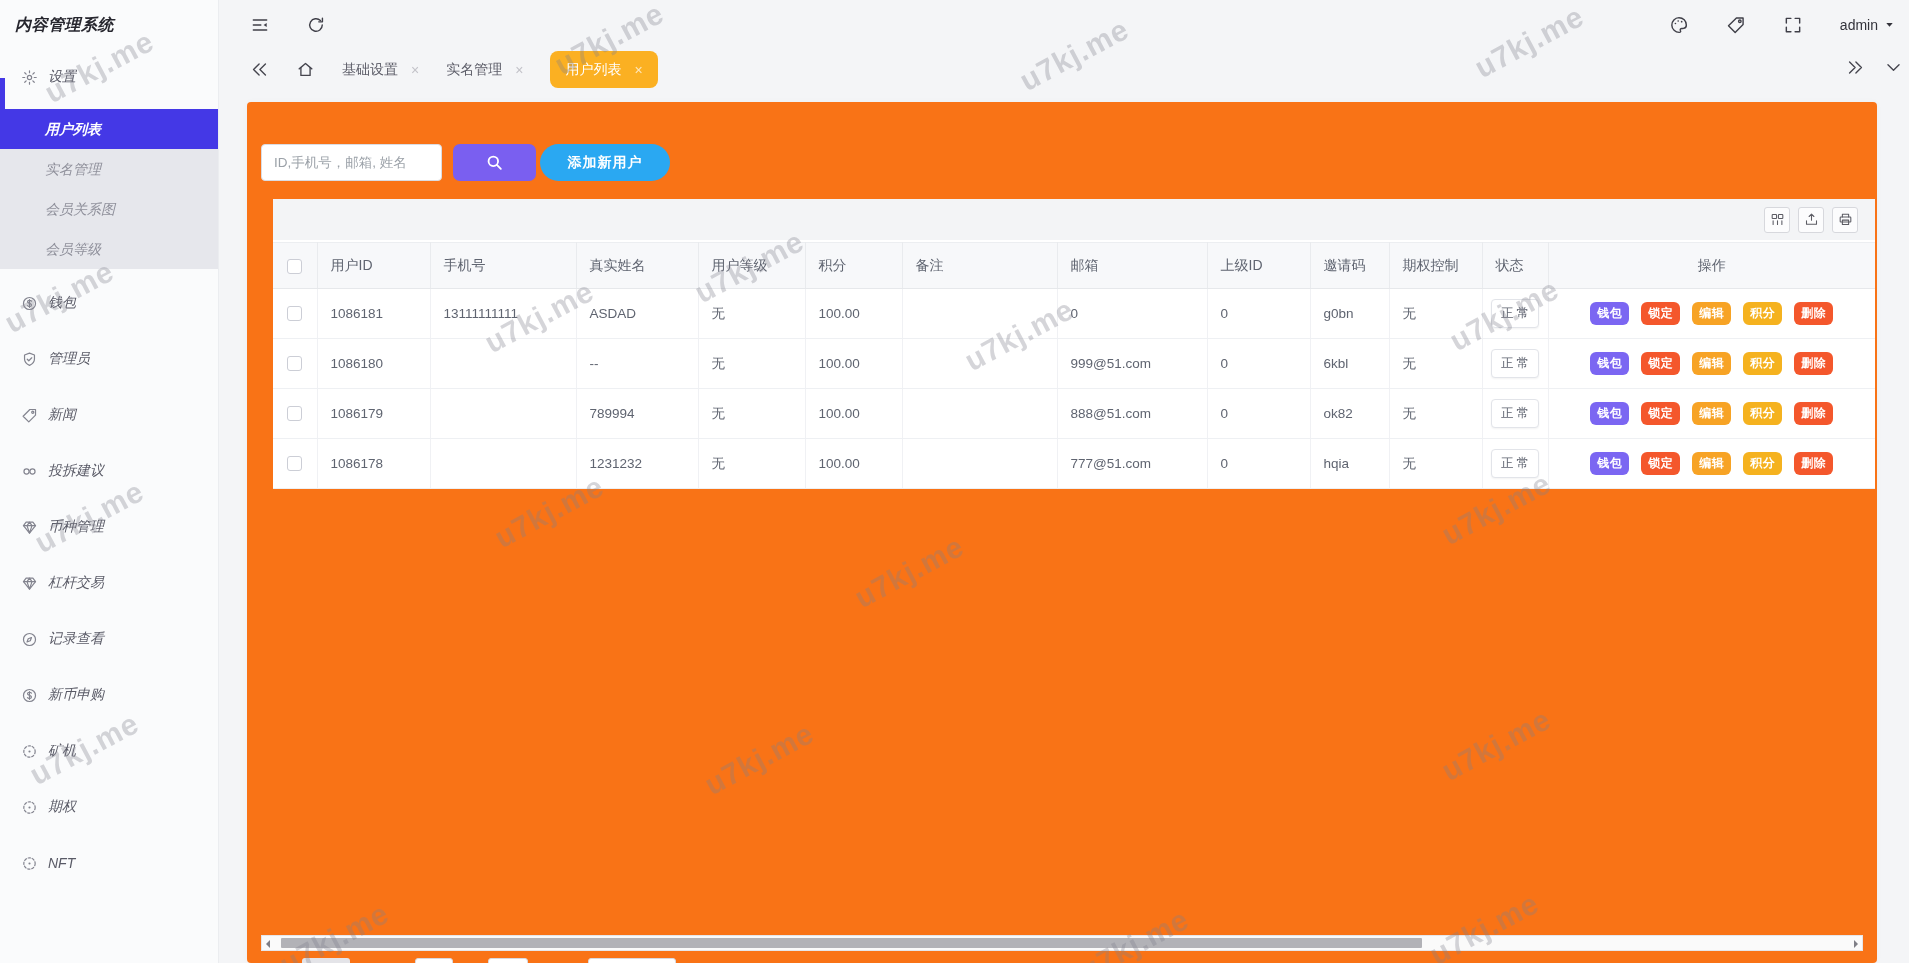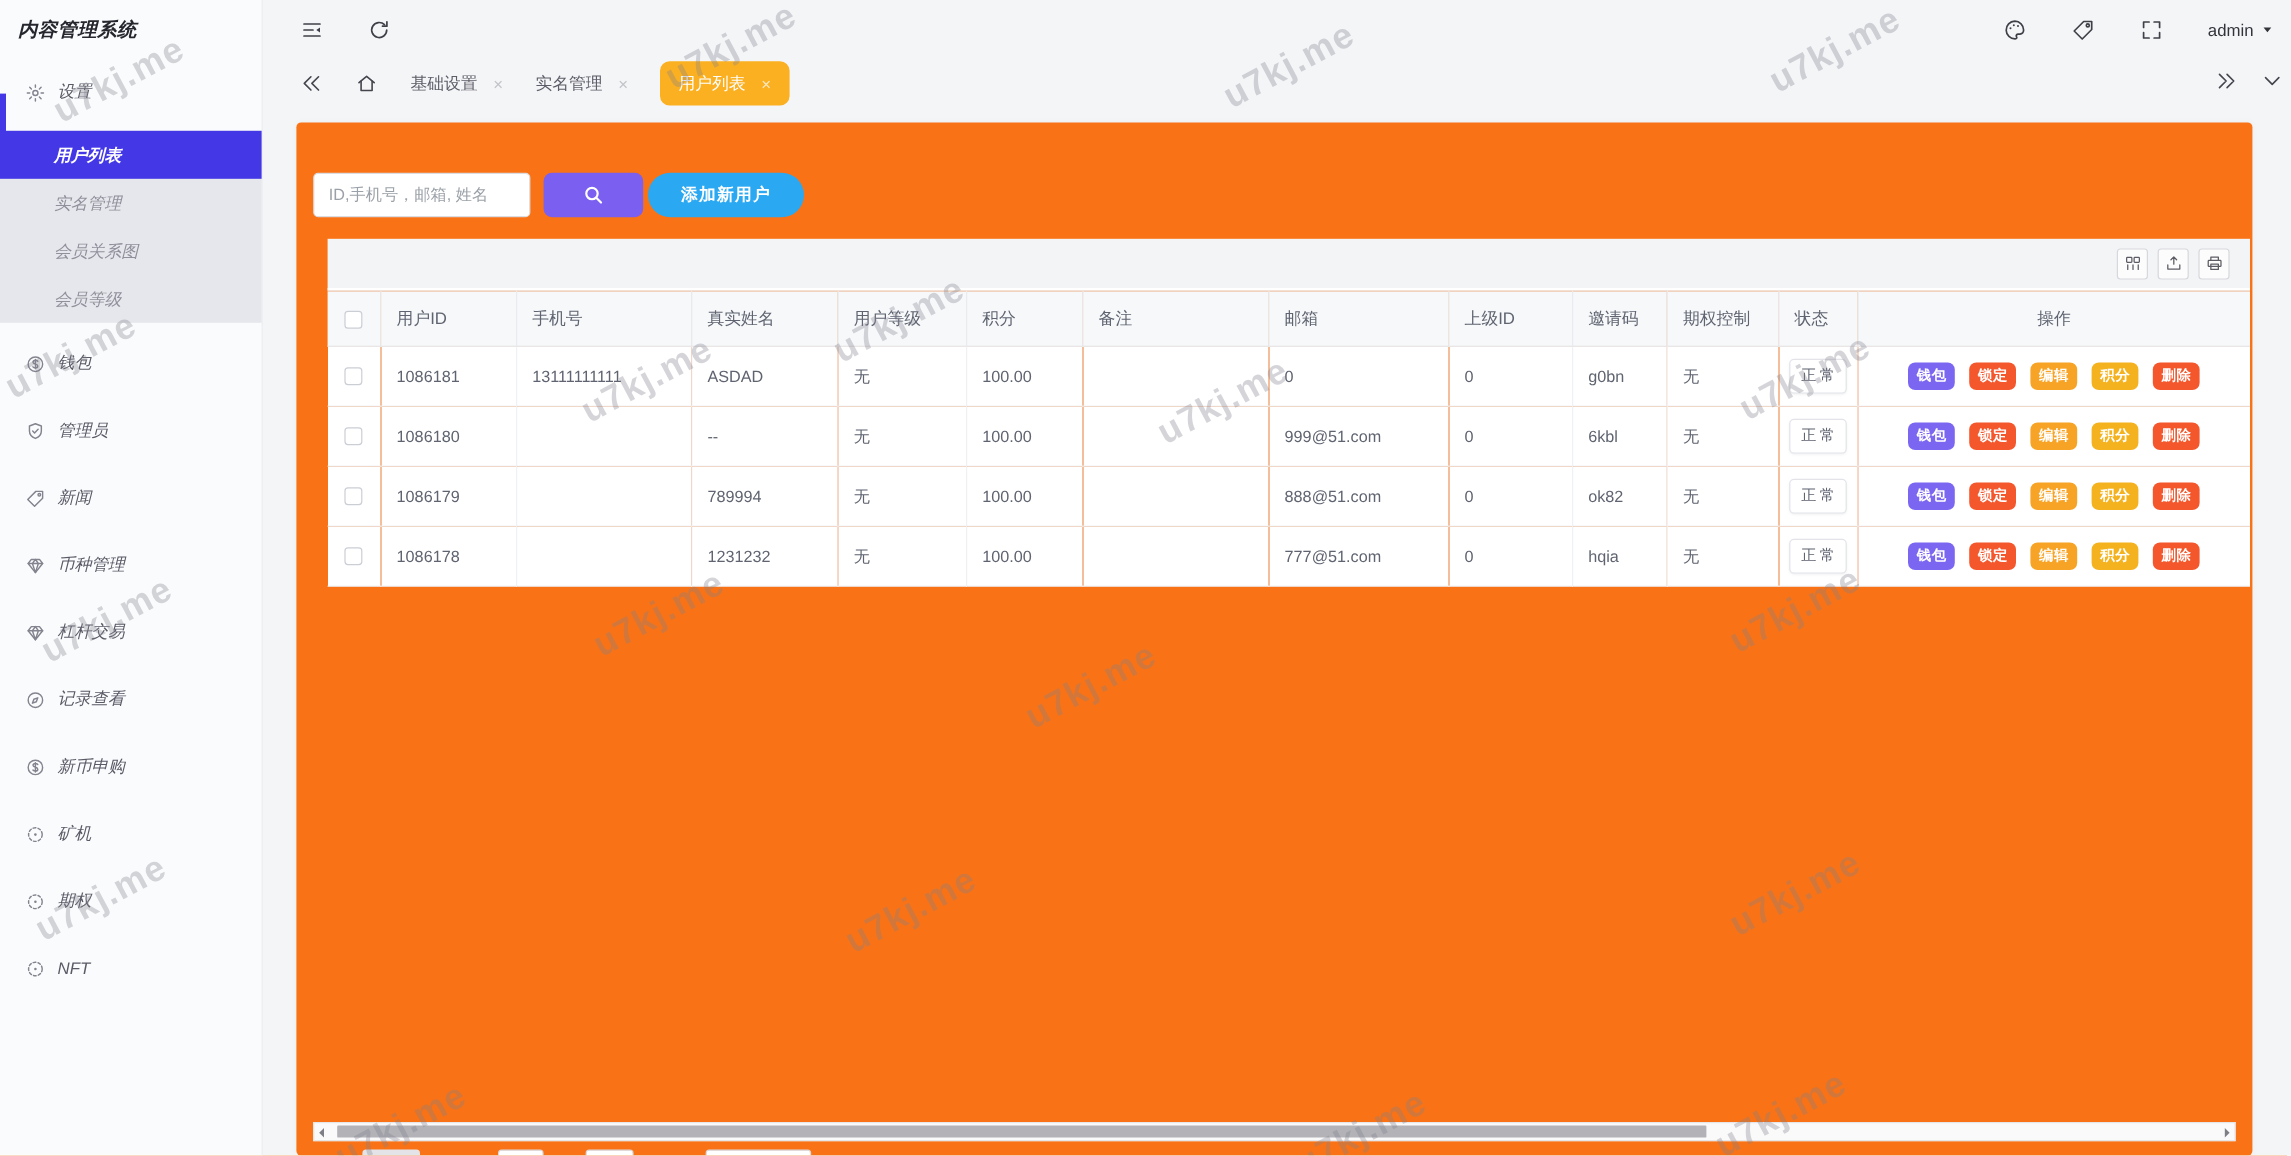--- a/index.html
+++ b/index.html
@@ -139,20 +139,29 @@
           <span>管理员</span>
         </div>
         <div class="side-item">
           <span class="sicon">
             <svg viewBox="0 0 24 24" fill="none" stroke="currentColor" stroke-width="1.7" stroke-linecap="round" stroke-linejoin="round">
               <path d="M12.5 3.5h8v8L11 21l-8-8z"></path>
               <circle cx="16.6" cy="7.4" r="1.5"></circle>
             </svg>
           </span>
           <span>新闻</span>
+        </div>
+        <div class="side-item">
+          <span class="sicon">
+            <svg viewBox="0 0 24 24" fill="none" stroke="currentColor" stroke-width="1.7" stroke-linecap="round" stroke-linejoin="round">
+              <circle cx="7.8" cy="12" r="3.6"></circle>
+              <circle cx="16.2" cy="12" r="3.6"></circle>
+            </svg>
+          </span>
+          <span>投拆建议</span>
         </div>
         <div class="side-item">
           <span class="sicon">
             <svg viewBox="0 0 24 24" fill="none" stroke="currentColor" stroke-width="1.7" stroke-linecap="round" stroke-linejoin="round">
               <path d="M7.2 4.5h9.6l3.7 4.8L12 20 3.5 9.3z"></path>
               <path d="M3.5 9.3h17M12 20 8.5 9.3 12 4.5l3.5 4.8z"></path>
             </svg>
           </span>
           <span>币种管理</span>
         </div>

